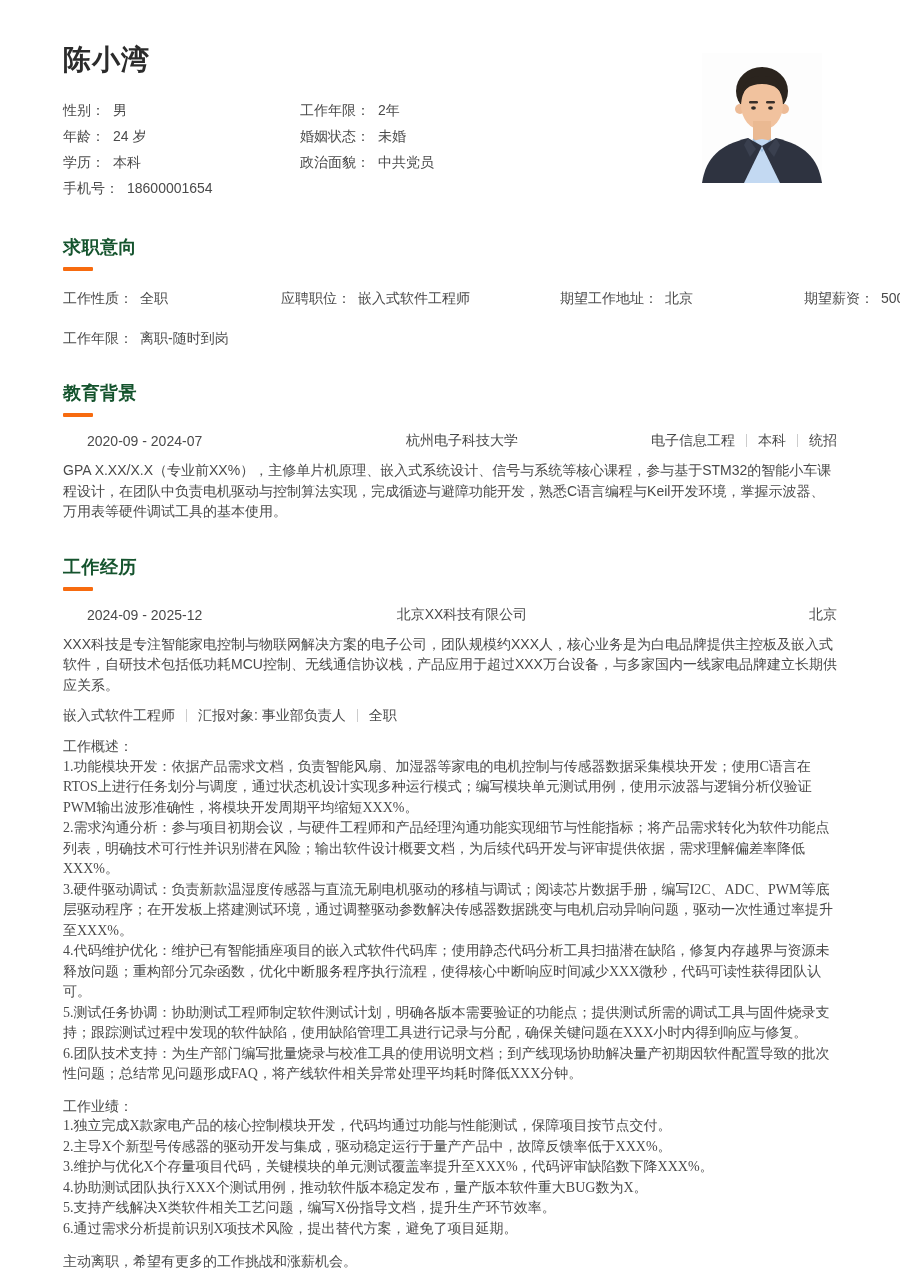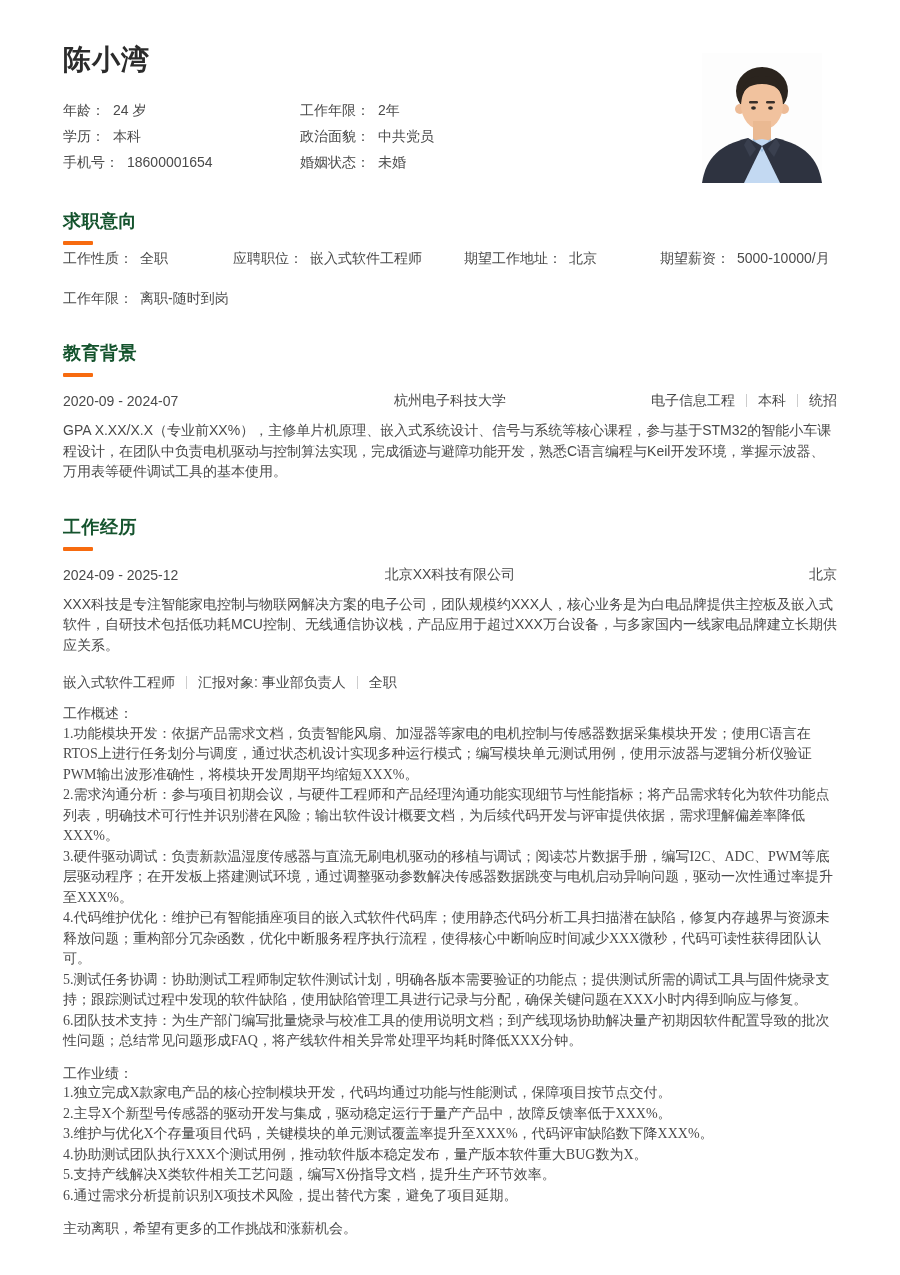--- a/index.html
+++ b/index.html
@@ -15,30 +15,30 @@
   .info-grid { display: flex; margin-top: 21px; }
   .info-col-left { width: 237px; }
   .info-col-right { flex: 1; }
   .info-row { height: 26px; line-height: 26px; white-space: nowrap; }
   .info-row .val { margin-left: 8px; }
   .photo { position: absolute; top: 53px; right: 78px; width: 120px; height: 130px; overflow: hidden; background: #ffffff; }
   section { margin-top: 33px; }
   section.first { margin-top: 34px; }
   h2.sec-title { margin: 0; font-size: 18px; color: #14532d; font-weight: bold; letter-spacing: 0.5px; }
   .accent-bar { width: 30px; height: 4px; background: #f76b0f; margin-top: 8px; border-radius: 1px; }
-  .intent-grid { display: grid; grid-template-columns: 170px 231px 196px auto; margin-top: 5px; white-space: nowrap; }
+  .intent-grid { display: grid; grid-template-columns: 170px 231px 196px auto; margin-top: 19px; white-space: nowrap; gap: 48px; }
   .intent-row2 { margin-top: 22px; }
   .field .val { margin-left: 7px; }
-  .entry-row { display: flex; align-items: center; margin-top: 15px; }
+  .entry-row { display: flex; align-items: center; margin-top: 15px; margin-left: 24px; }
   .entry-left { flex: 1; }
   .entry-center { flex: 0 0 auto; text-align: right; }
   .entry-right { flex: 1; text-align: right; white-space: nowrap; }
   .divider { display: inline-block; width: 1px; height: 13px; background: #cccccc; margin: 0 11px; vertical-align: -2px; }
   .para { margin: 10px 0 0; line-height: 20.5px; }
-  .title-line { margin-top: 19px; white-space: nowrap; }
+  .title-line { margin-top: 12px; white-space: nowrap; }
   .block { margin-top: 11px; line-height: 20.5px; }
   .block .item { line-height: 20.5px; font-family: Liberation Serif, serif; }
   .leaving { margin: 12px 0 0; line-height: 20.5px; }
 </style>
 </head>
 <body>
 
 <div class="page">
 
   <h1 class="name">陈小湾</h1>
@@ -61,28 +61,29 @@
       <path d="M51 86 L60 98 L69 86" stroke="#9fbfe0" stroke-width="1.5" fill="none"></path>
       <path d="M0 130 C4 104 18 92 46 85 L60 93 L42 130 Z" fill="#2e3340"></path>
       <path d="M120 130 C116 104 102 92 74 85 L60 93 L78 130 Z" fill="#2e3340"></path>
       <path d="M46 85 L54 96 L48 104 L42 92 Z" fill="#3a404f"></path>
       <path d="M74 85 L66 96 L72 104 L78 92 Z" fill="#3a404f"></path>
     </svg>
   </div>
 
   <div class="info-grid">
     <div class="info-col-left">
+      <div class="info-row"><span class="lbl">性别：</span><span class="val">男</span></div>
       <div class="info-row"><span class="lbl">年龄：</span><span class="val">24 岁</span></div>
       <div class="info-row"><span class="lbl">学历：</span><span class="val">本科</span></div>
       <div class="info-row"><span class="lbl">手机号：</span><span class="val">18600001654</span></div>
     </div>
     <div class="info-col-right">
       <div class="info-row"><span class="lbl">工作年限：</span><span class="val">2年</span></div>
+      <div class="info-row"><span class="lbl">婚姻状态：</span><span class="val">未婚</span></div>
       <div class="info-row"><span class="lbl">政治面貌：</span><span class="val">中共党员</span></div>
-      <div class="info-row"><span class="lbl">婚姻状态：</span><span class="val">未婚</span></div>
     </div>
   </div>
 
   <section class="first">
     <h2 class="sec-title">求职意向</h2>
     <div class="accent-bar" style="background: rgb(247, 107, 15);"></div>
     <div class="intent-grid">
       <span class="field"><span class="lbl">工作性质：</span><span class="val">全职</span></span>
       <span class="field"><span class="lbl">应聘职位：</span><span class="val">嵌入式软件工程师</span></span>
       <span class="field"><span class="lbl">期望工作地址：</span><span class="val">北京</span></span>

